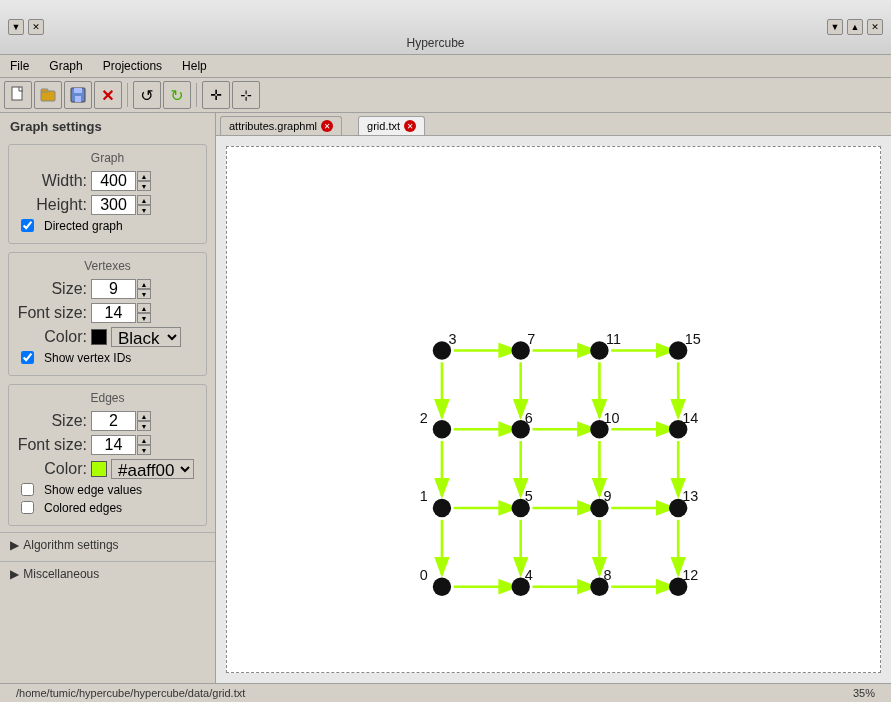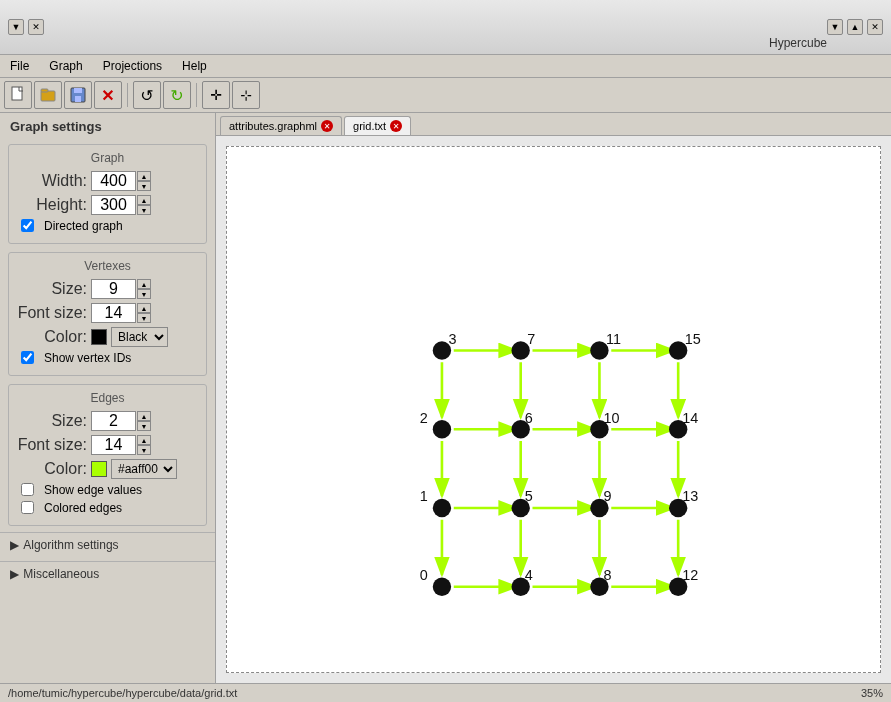--- a/index.html
+++ b/index.html
@@ -15,21 +15,21 @@
     }
     
     .title-bar {
       background: linear-gradient(to bottom, #e8e8e8, #d0d0d0);
       display: flex;
       align-items: center;
       justify-content: space-between;
       padding: 4px 8px;
       border-bottom: 1px solid #a0a0a0;
     }
-    .title-bar .title { font-size: 12px; color: #333; flex: 1; text-align: right; margin-top: 32px; }
+    .title-bar .title { font-size: 12px; color: #333; flex: 1; text-align: center; margin-top: 32px; }
     .win-ctrl {
       width: 16px; height: 16px;
       background: #d4d0c8;
       border: 1px solid #888;
       border-radius: 2px;
       display: flex; align-items: center; justify-content: center;
       font-size: 9px; cursor: pointer;
     }
     
     .menu-bar {
@@ -153,21 +153,21 @@
     }
     .color-swatch {
       width: 16px;
       height: 16px;
       border: 1px solid #555;
     }
     select {
       height: 20px;
       border: 1px solid #888;
       background: #d4d0c8;
-      font-size: 12px;
+      font-size: 17px;
       padding: 0 2px;
     }
     .collapsible-section {
       margin: 2px 0;
       border-top: 1px solid #b0b0b0;
     }
     .collapsible-header {
       padding: 5px 10px;
       cursor: pointer;
       font-size: 12px;
@@ -182,21 +182,21 @@
       display: flex;
       flex-direction: column;
       background: #e8e8e8;
     }
     
     .tab-bar {
       display: flex;
       background: #d4d0c8;
       border-bottom: 1px solid #a0a0a0;
       padding: 3px 4px 0;
-      gap: 2px;
+      gap: 16px;
     }
     .tab {
       display: flex;
       align-items: center;
       padding: 3px 8px;
       background: #d4d0c8;
       border: 1px solid #a0a0a0;
       border-bottom: none;
       border-radius: 3px 3px 0 0;
       font-size: 11px;
@@ -219,21 +219,21 @@
       background: white;
       margin: 10px;
       border: 1px dashed #888;
       position: relative;
       overflow: hidden;
     }
     
     .status-bar {
       background: #d4d0c8;
       border-top: 1px solid #a0a0a0;
-      padding: 3px 8px;
+      padding: 3px 16px;
       display: flex;
       justify-content: space-between;
       font-size: 11px;
       color: #333;
     }
   </style>
 </head>
 <body>
 
 <div class="title-bar">

